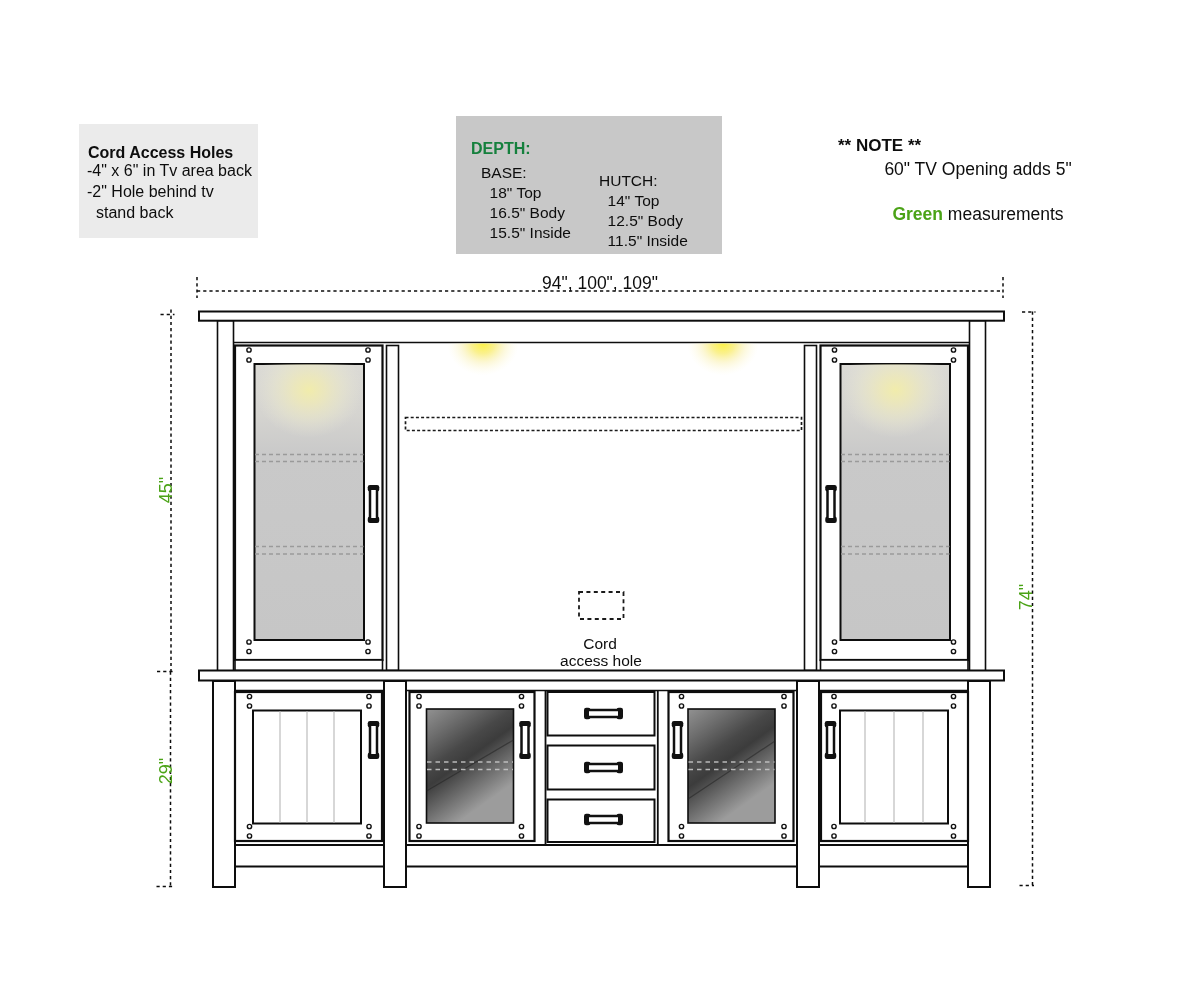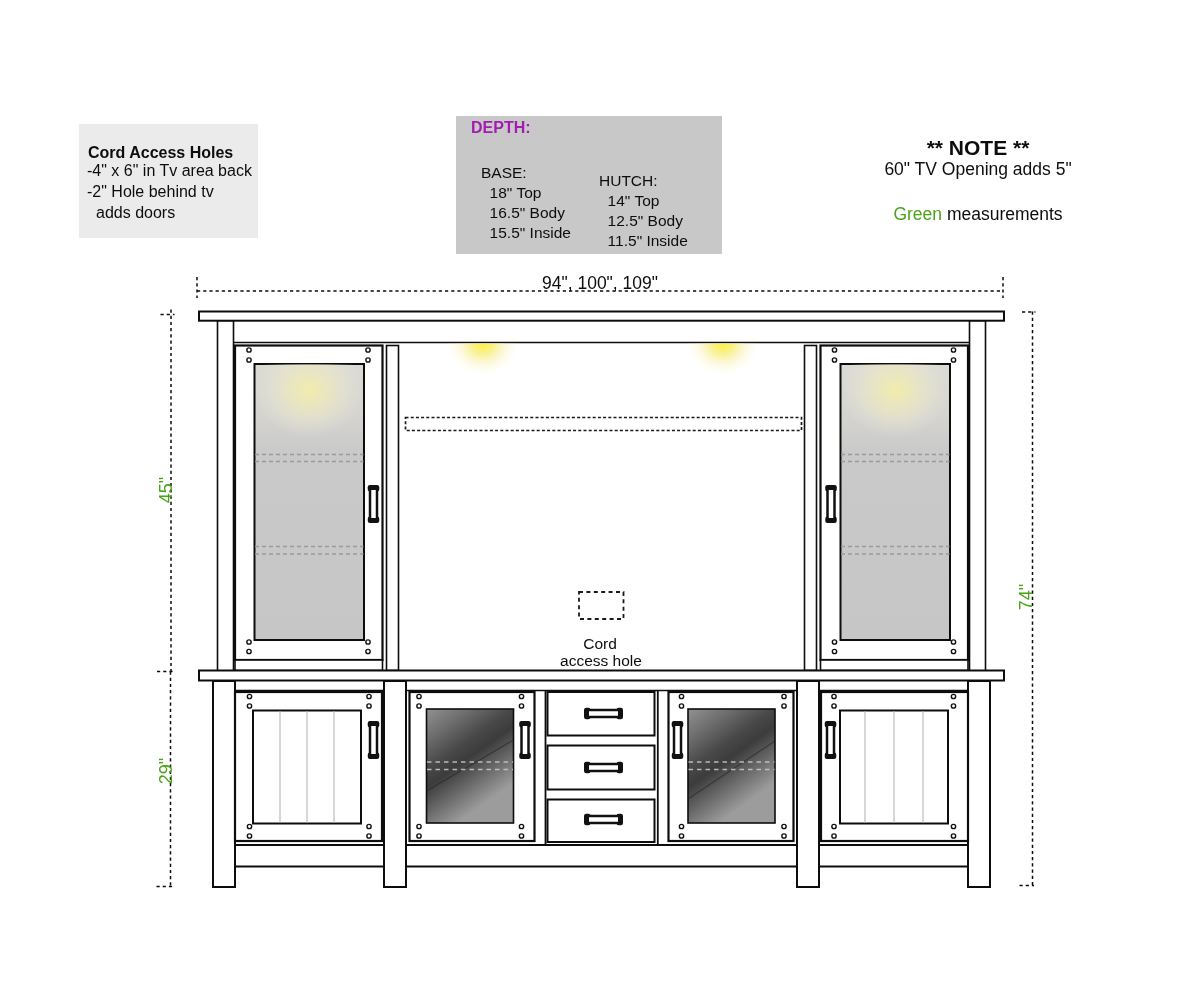--- a/index.html
+++ b/index.html
@@ -11,36 +11,36 @@
 <div id="page">
 
 <div class="abs" style="left:79px;top:124px;width:179px;height:114px;background:#ebebeb;"></div>
 
 <div class="abs" style="left:88px;top:144px;font-size:16px;font-weight:bold;color:#0d0d0d;">Cord Access Holes</div>
 
 <div class="abs" style="left:87px;top:162px;font-size:16px;color:#0d0d0d;">-4" x 6" in Tv area back</div>
 
 <div class="abs" style="left:87px;top:183px;font-size:16px;color:#0d0d0d;">-2" Hole behind tv</div>
 
-<div class="abs" style="left:96px;top:204px;font-size:16px;color:#0d0d0d;">adds doors</div>
+<div class="abs" style="left:96px;top:204px;font-size:16px;color:#0d0d0d;">stand back</div>
 
 <div class="abs" style="left:456px;top:116px;width:266px;height:138px;background:#c8c8c8;"></div>
 
-<div class="abs" style="left:471px;top:119px;font-size:16px;font-weight:bold;color:#a21caf;">DEPTH:</div>
+<div class="abs" style="left:471px;top:140px;font-size:16px;font-weight:bold;color:#15803d;">DEPTH:</div>
 
 <div class="abs" style="left:469px;top:163px;font-size:15.5px;color:#0d0d0d;line-height:20px;margin-left:12px;">BASE:<br>&nbsp;&nbsp;18" Top<br>&nbsp;&nbsp;16.5" Body<br>&nbsp;&nbsp;15.5" Inside</div>
 
 <div class="abs" style="left:599px;top:171px;font-size:15.5px;color:#0d0d0d;line-height:20px;">HUTCH:<br>&nbsp;&nbsp;14" Top<br>&nbsp;&nbsp;12.5" Body<br>&nbsp;&nbsp;11.5" Inside</div>
 
-<div class="abs" style="left:838px;top:136px;width:280px;font-size:21px;font-weight:bold;color:#0d0d0d;text-align:center;">** NOTE **</div>
+<div class="abs" style="left:838px;top:136px;width:280px;font-size:17px;font-weight:bold;color:#0d0d0d;">** NOTE **</div>
 
 <div class="abs" style="left:838px;top:159px;width:280px;font-size:17.5px;color:#0d0d0d;text-align:center;">60" TV Opening adds 5"</div>
 
 
-<div class="abs" style="left:838px;top:204px;width:280px;font-size:17.5px;color:#0d0d0d;text-align:center;"><span style="color:#4ba317;font-weight:normal;">Green</span> measurements</div>
+<div class="abs" style="left:838px;top:204px;width:280px;font-size:17.5px;color:#0d0d0d;text-align:center;"><span style="color:#4ba317;font-weight:bold;">Green</span> measurements</div>
 
 <svg class="abs" style="left:0;top:0;" width="1200" height="1000" viewBox="0 0 1200 1000">
 <defs>
 <radialGradient id="glow" cx="50%" cy="50%" r="50%">
 <stop offset="0%" stop-color="#fcf145" stop-opacity="1"></stop>
 <stop offset="32%" stop-color="#faf08a" stop-opacity="0.95"></stop>
 <stop offset="62%" stop-color="#faf2bb" stop-opacity="0.55"></stop>
 <stop offset="100%" stop-color="#fdfae2" stop-opacity="0"></stop>
 </radialGradient>
 <radialGradient id="doorglow" cx="50%" cy="50%" r="50%">

